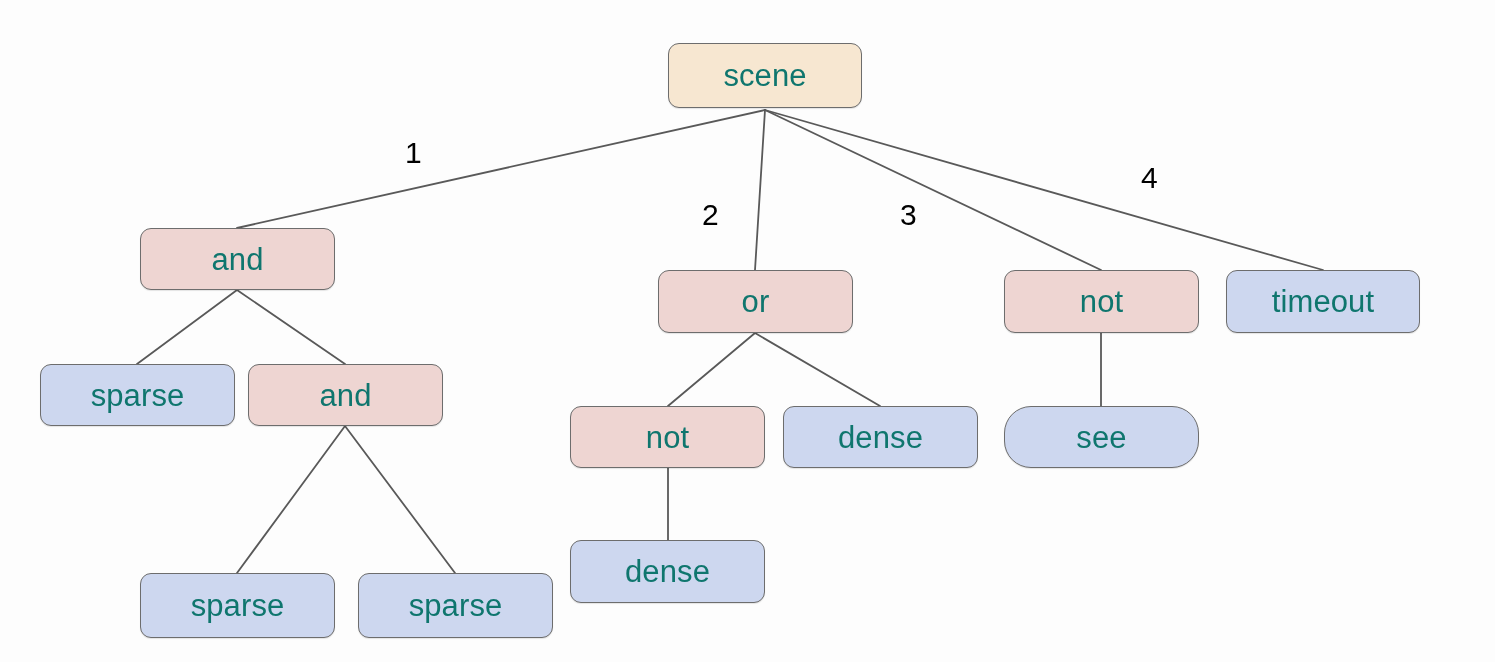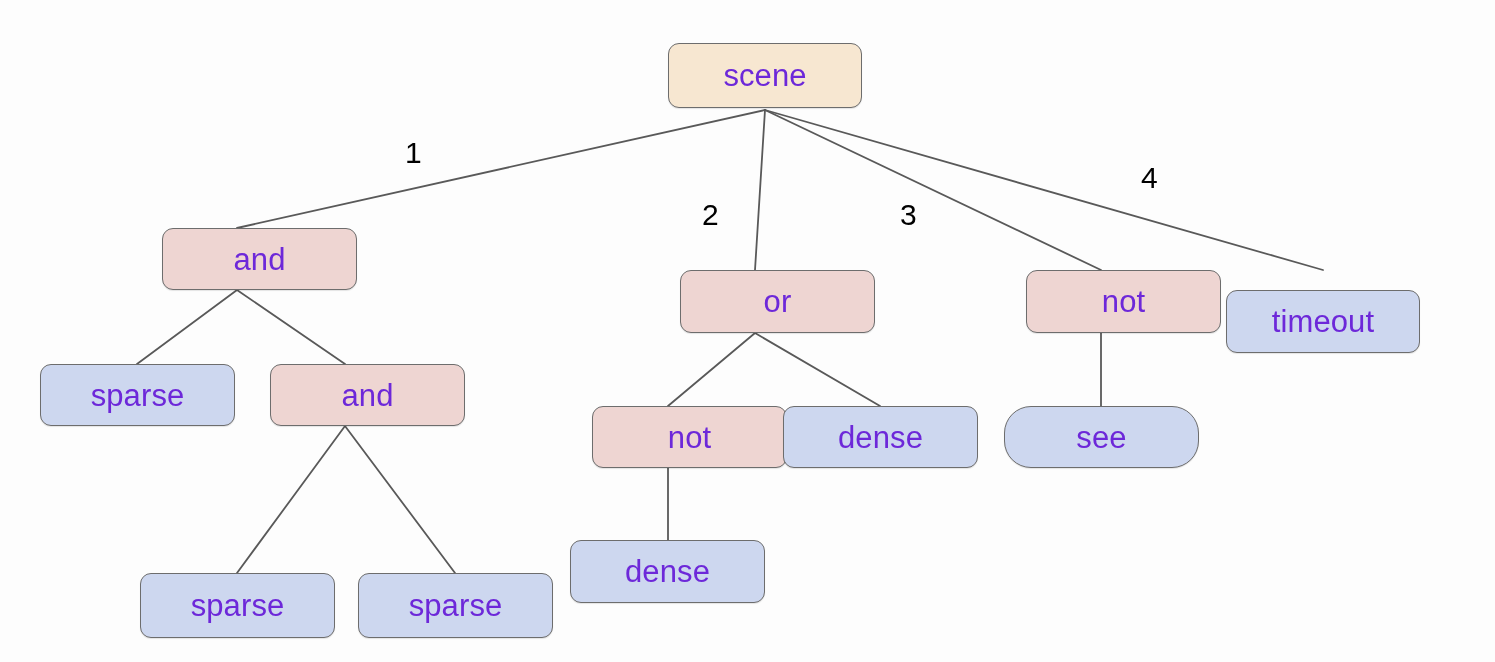--- a/index.html
+++ b/index.html
@@ -24,29 +24,29 @@
     pointer-events: none;
   }
   .node {
     position: absolute;
     box-sizing: border-box;
     border: 1.6px solid #6d6d6d;
     border-radius: 11px;
     display: flex;
     align-items: center;
     justify-content: center;
-    color: #6d28d9;
+    color: #0f766e;
     font-size: 31px;
     line-height: 1;
     letter-spacing: 0.1px;
     white-space: nowrap;
     box-shadow: 0 1px 1px rgba(0,0,0,0.10);
   }
   .node.root   { background: #f7e7d1; }
-  .node.op     { background: #eed5d2; margin-left: 22px; }
+  .node.op     { background: #eed5d2; }
   .node.leaf   { background: #cdd7ef; }
   .node-label {
     pointer-events: none;
   }
   .edge-label {
     position: absolute;
     font-size: 30px;
     color: #000;
     line-height: 1;
     white-space: nowrap;
@@ -99,20 +99,20 @@
     </div>
     <div class="node leaf" style="left: 570px; top: 540px; width: 195px; height: 63px; background: rgb(205, 215, 239); border-color: rgb(109, 109, 109);">
       <span class="node-label">dense</span>
     </div>
     <div class="node op" style="left: 1004px; top: 270px; width: 195px; height: 63px; background: rgb(238, 213, 210); border-color: rgb(109, 109, 109);">
       <span class="node-label">not</span>
     </div>
     <div class="node leaf" style="left: 1004px; top: 406px; width: 195px; height: 62px; background: rgb(205, 215, 239); border-color: rgb(109, 109, 109); border-radius: 27px;">
       <span class="node-label">see</span>
     </div>
-    <div class="node leaf" style="left: 1226px; top: 270px; width: 194px; height: 63px; background: rgb(205, 215, 239); border-color: rgb(109, 109, 109); margin-top: 20px;">
+    <div class="node leaf" style="left: 1226px; top: 270px; width: 194px; height: 63px; background: rgb(205, 215, 239); border-color: rgb(109, 109, 109);">
       <span class="node-label">timeout</span>
     </div>
     <div class="edge-label" style="left: 405px; top: 138px;">1</div>
     <div class="edge-label" style="left: 702px; top: 200px;">2</div>
     <div class="edge-label" style="left: 900px; top: 200px;">3</div>
     <div class="edge-label" style="left: 1141px; top: 163px;">4</div>
   </div>
 
 </body></html>

